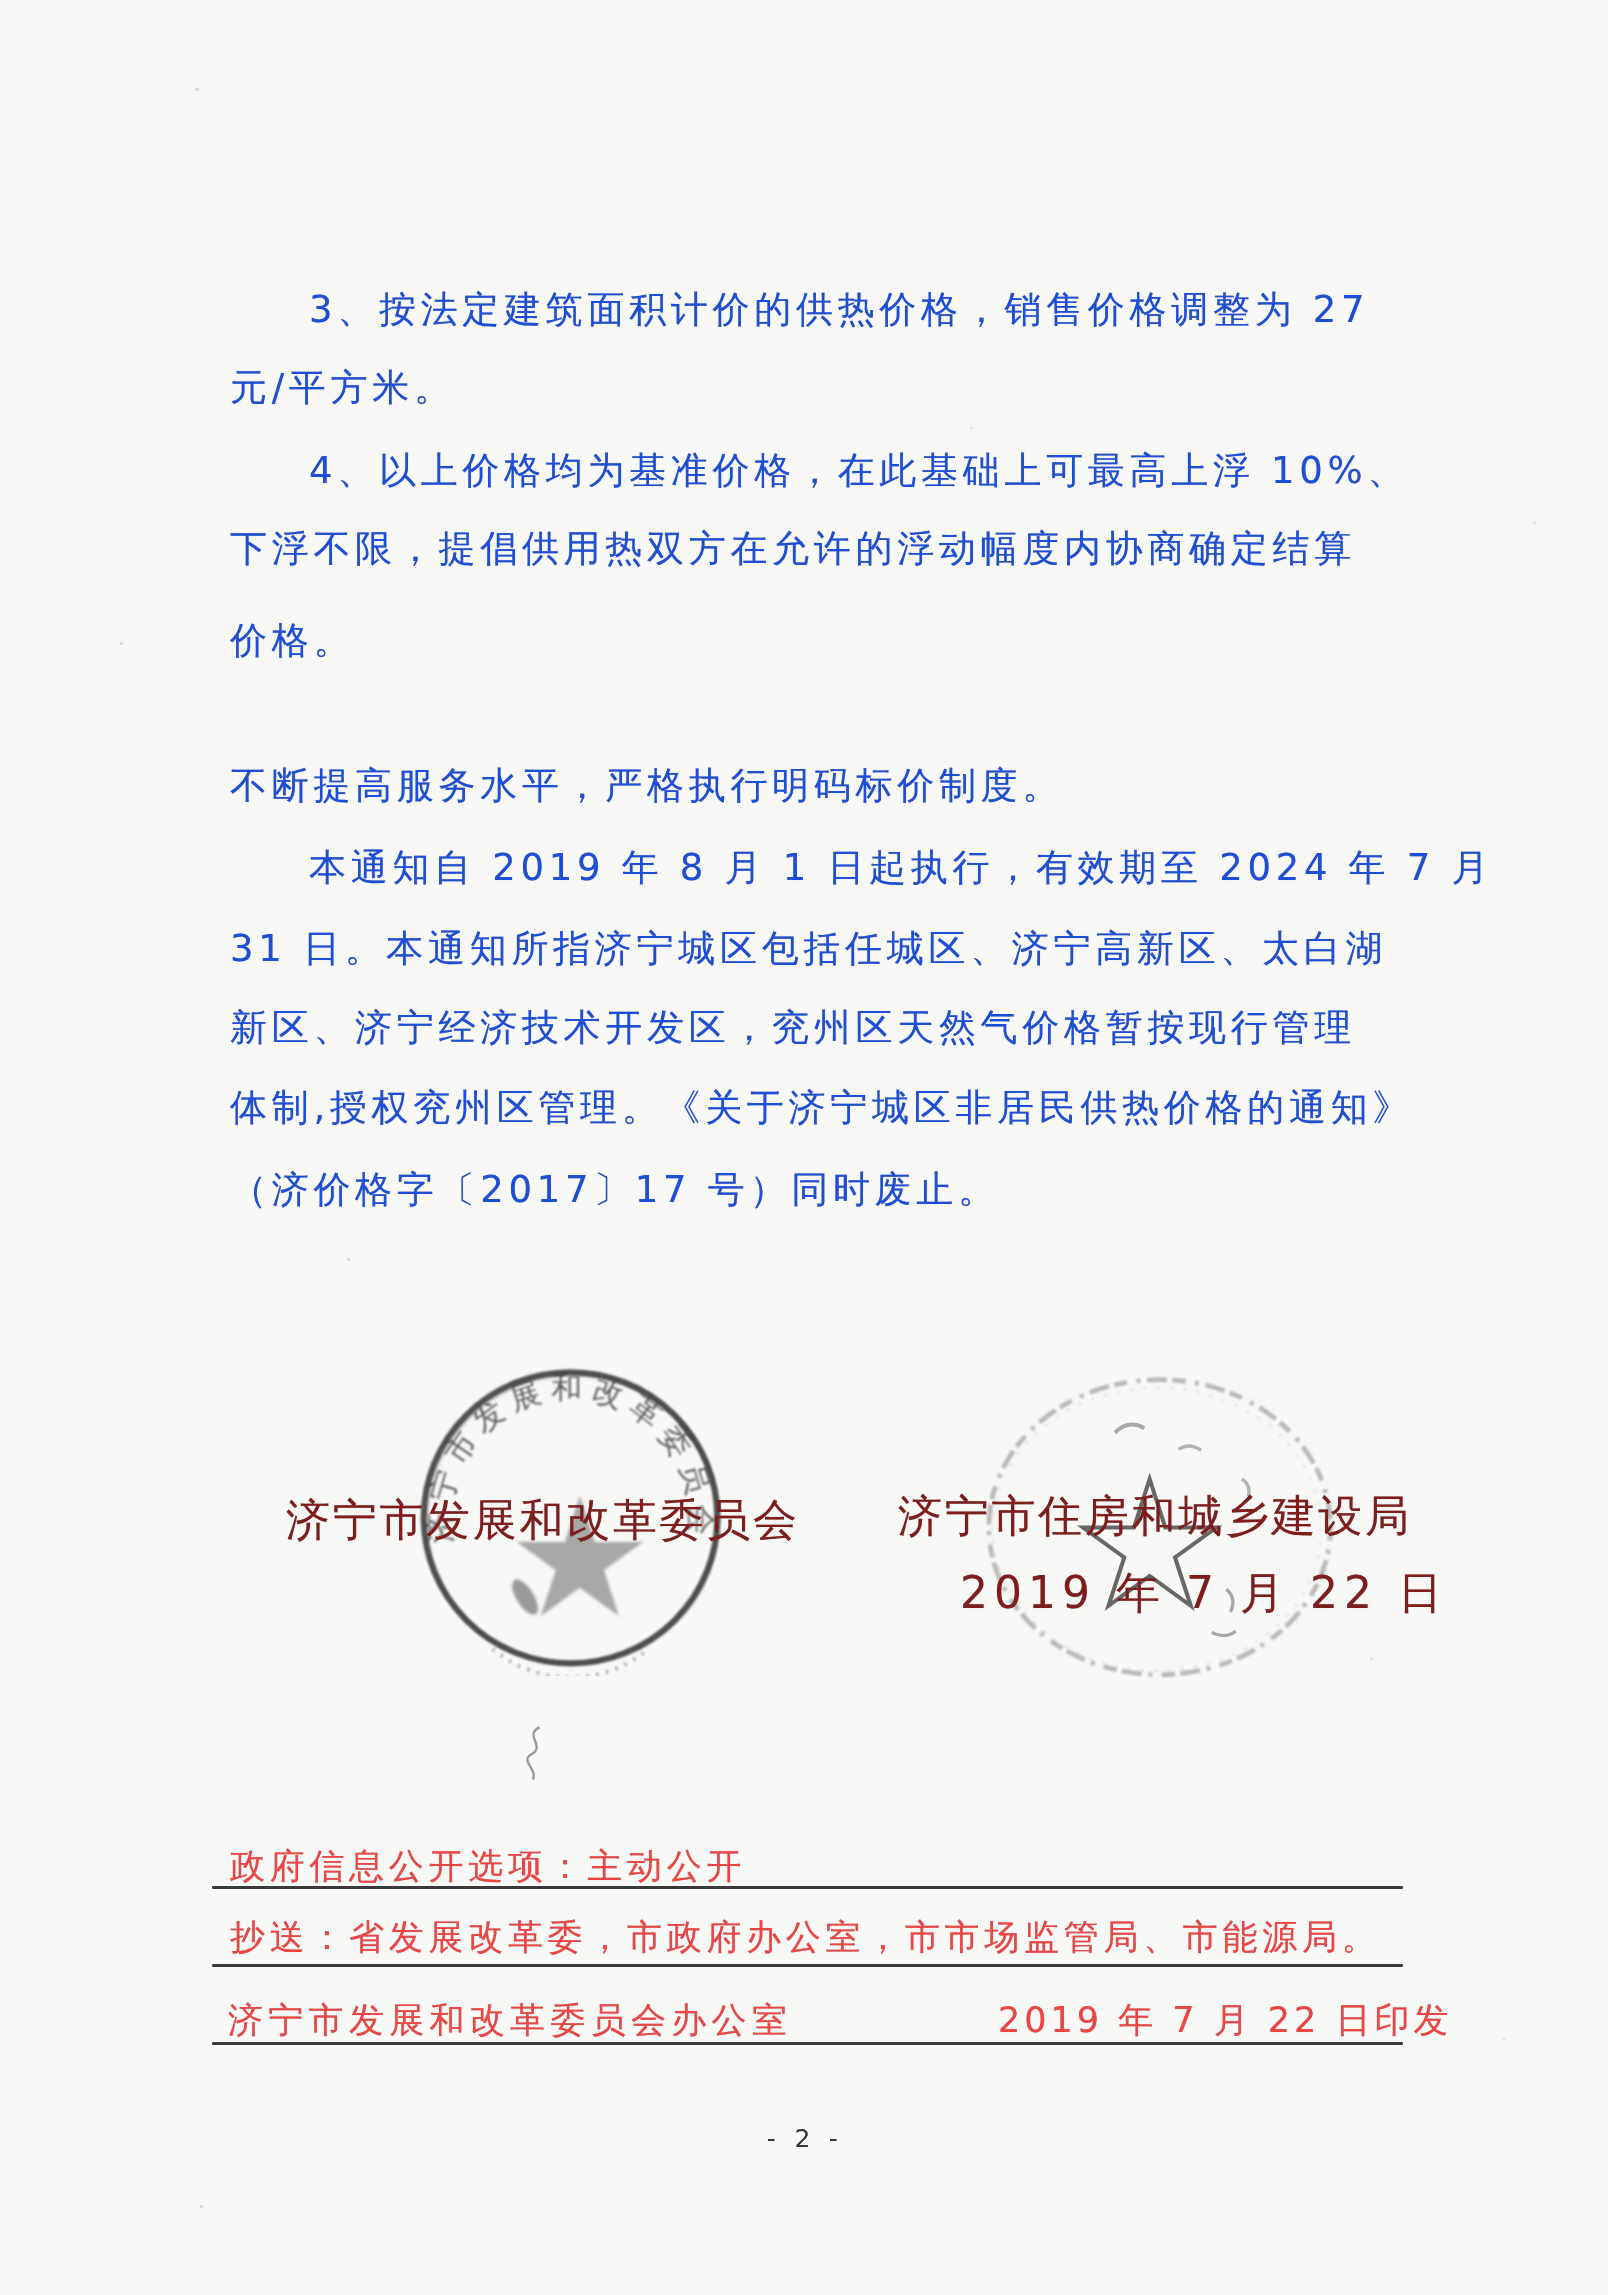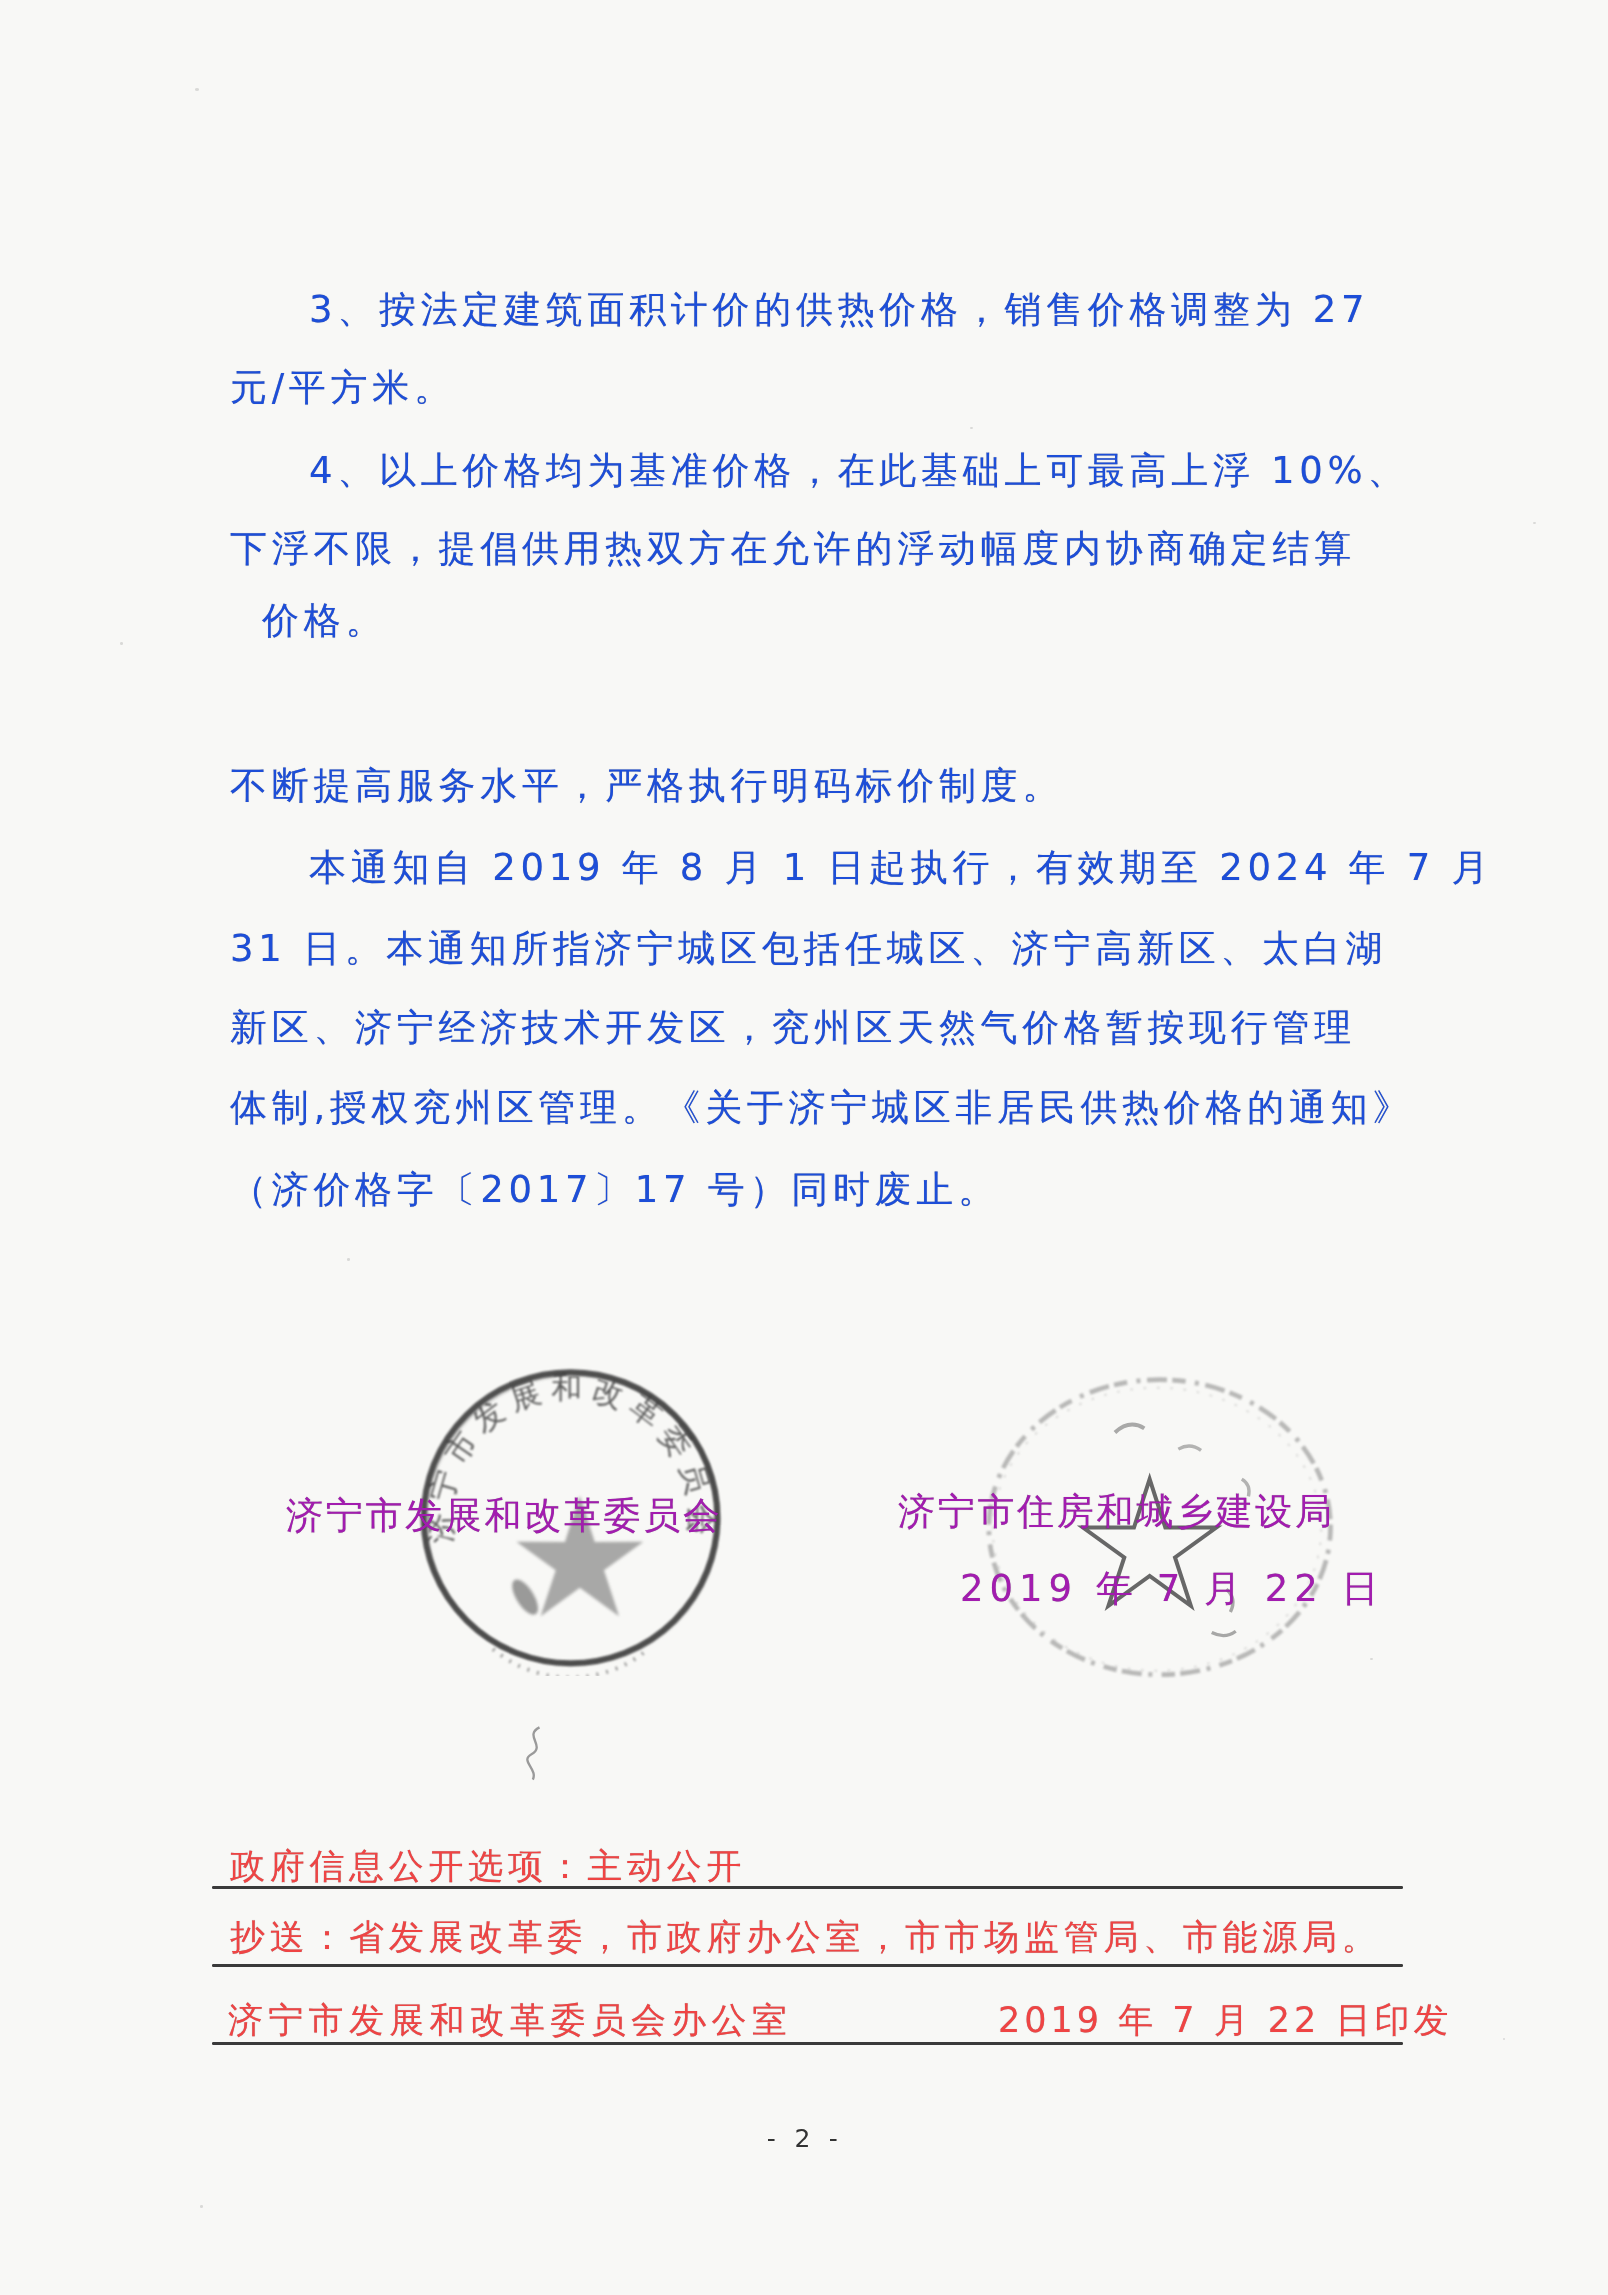--- a/index.html
+++ b/index.html
@@ -20,27 +20,27 @@
     position:absolute;
     left:230px;
     font-size:37px;
     letter-spacing:4.7px;
     white-space:nowrap;
     color:#1d4ed8;
     text-shadow:0 0 0.7px rgba(45,45,45,.45);
   }
   .indent{left:309px;}
   .l0{top:285px;}  .l1{top:363px;}  .l2{top:446px;text-align:right;}  .l3{top:524px;}
-  .l4{top:596px;margin-left:32px;}  .l5{top:683px;} .l6{top:761px;} .l7{top:843px;}
+  .l4{top:616px;}  .l5{top:683px;} .l6{top:761px;} .l7{top:843px;}
   .l8{top:924px;} .l9{top:1003px;} .l10{top:1083px;} .l11{top:1165px;}
 
   
   .sig{
-    position:absolute;white-space:nowrap;color:#a21caf;
-    font-size:37px;letter-spacing:2.7px;
+    position:absolute;white-space:nowrap;color:#7f1d1d;
+    font-size:44px;letter-spacing:2.7px;
     text-shadow:0 0 0.7px rgba(45,45,45,.5);
   }
   .sig-left{left:286px;top:1491px;}
   .sig-right{left:898px;top:1487px;}
   .sig-date{left:960px;top:1564px;letter-spacing:6px;}
 
   
   .seal{position:absolute;}
   .seal-left{left:413px;top:1362px;width:317px;height:314px;}
   .seal-right{left:978px;top:1369px;width:364px;height:317px;}

